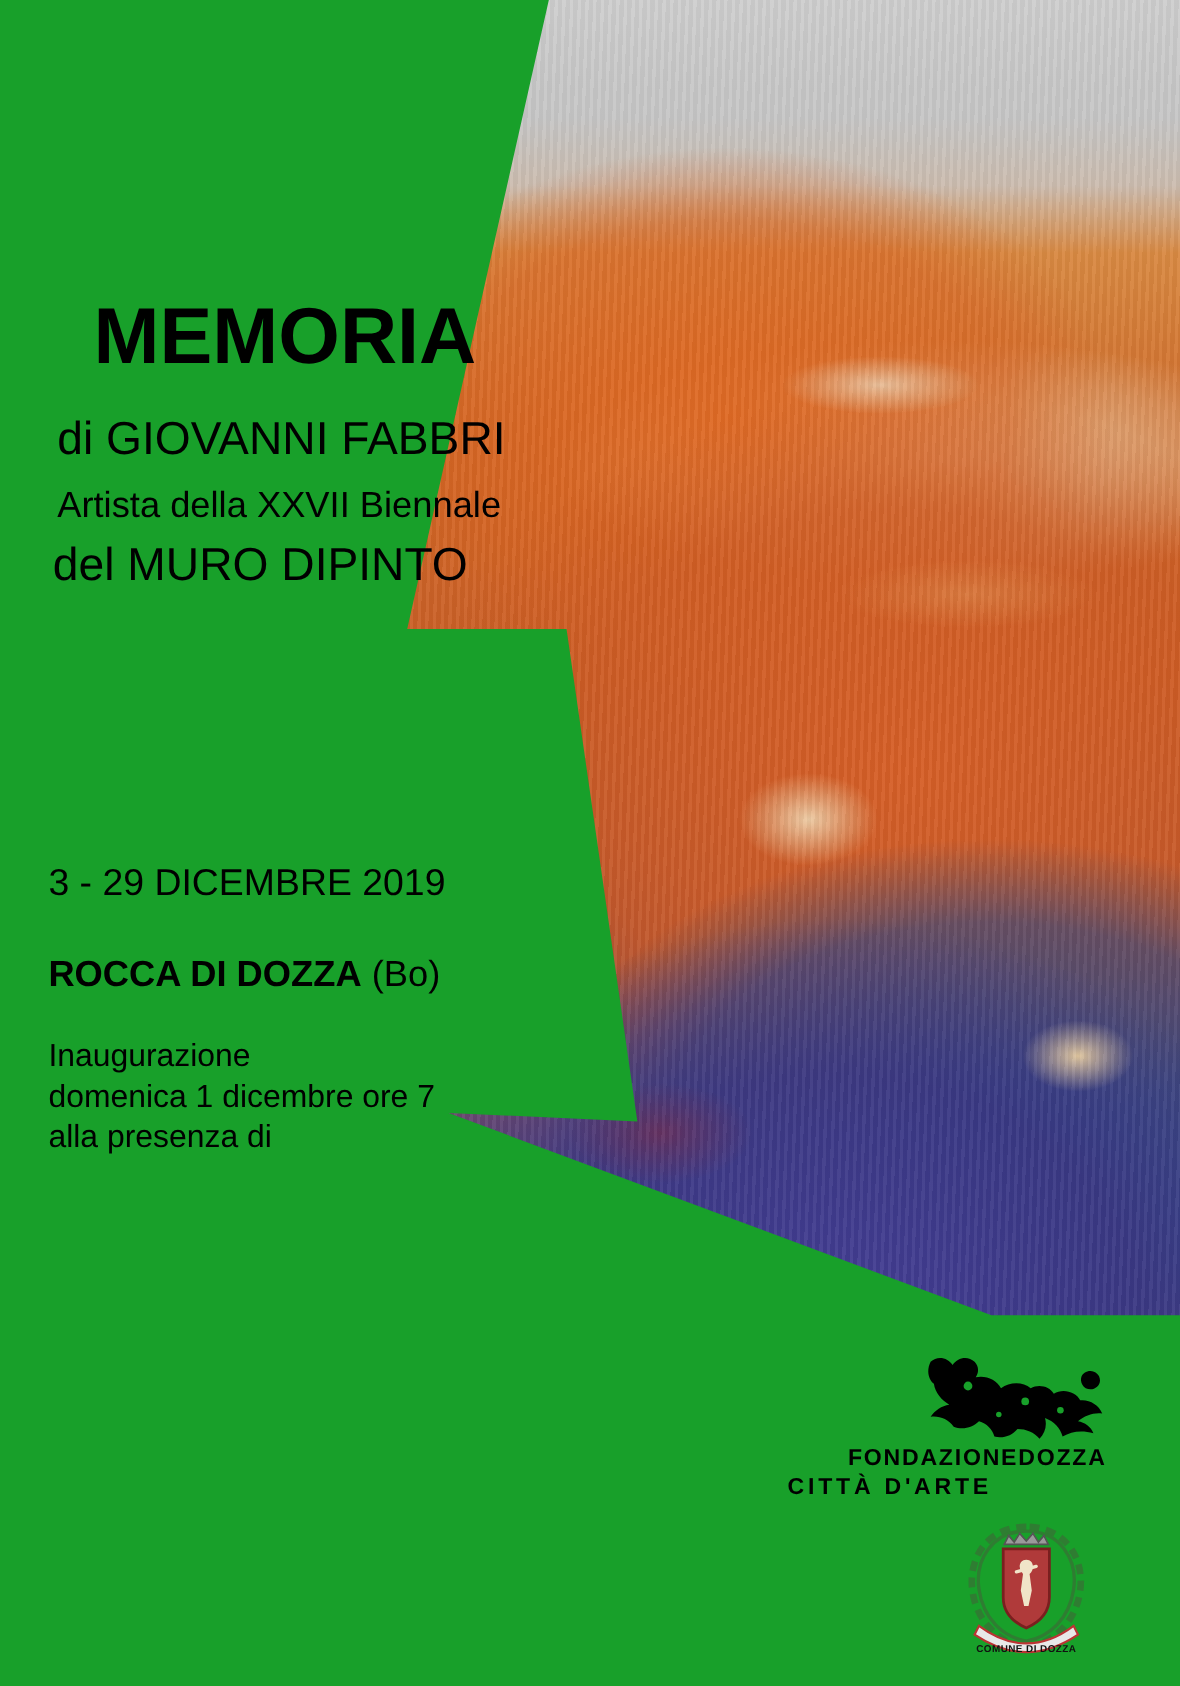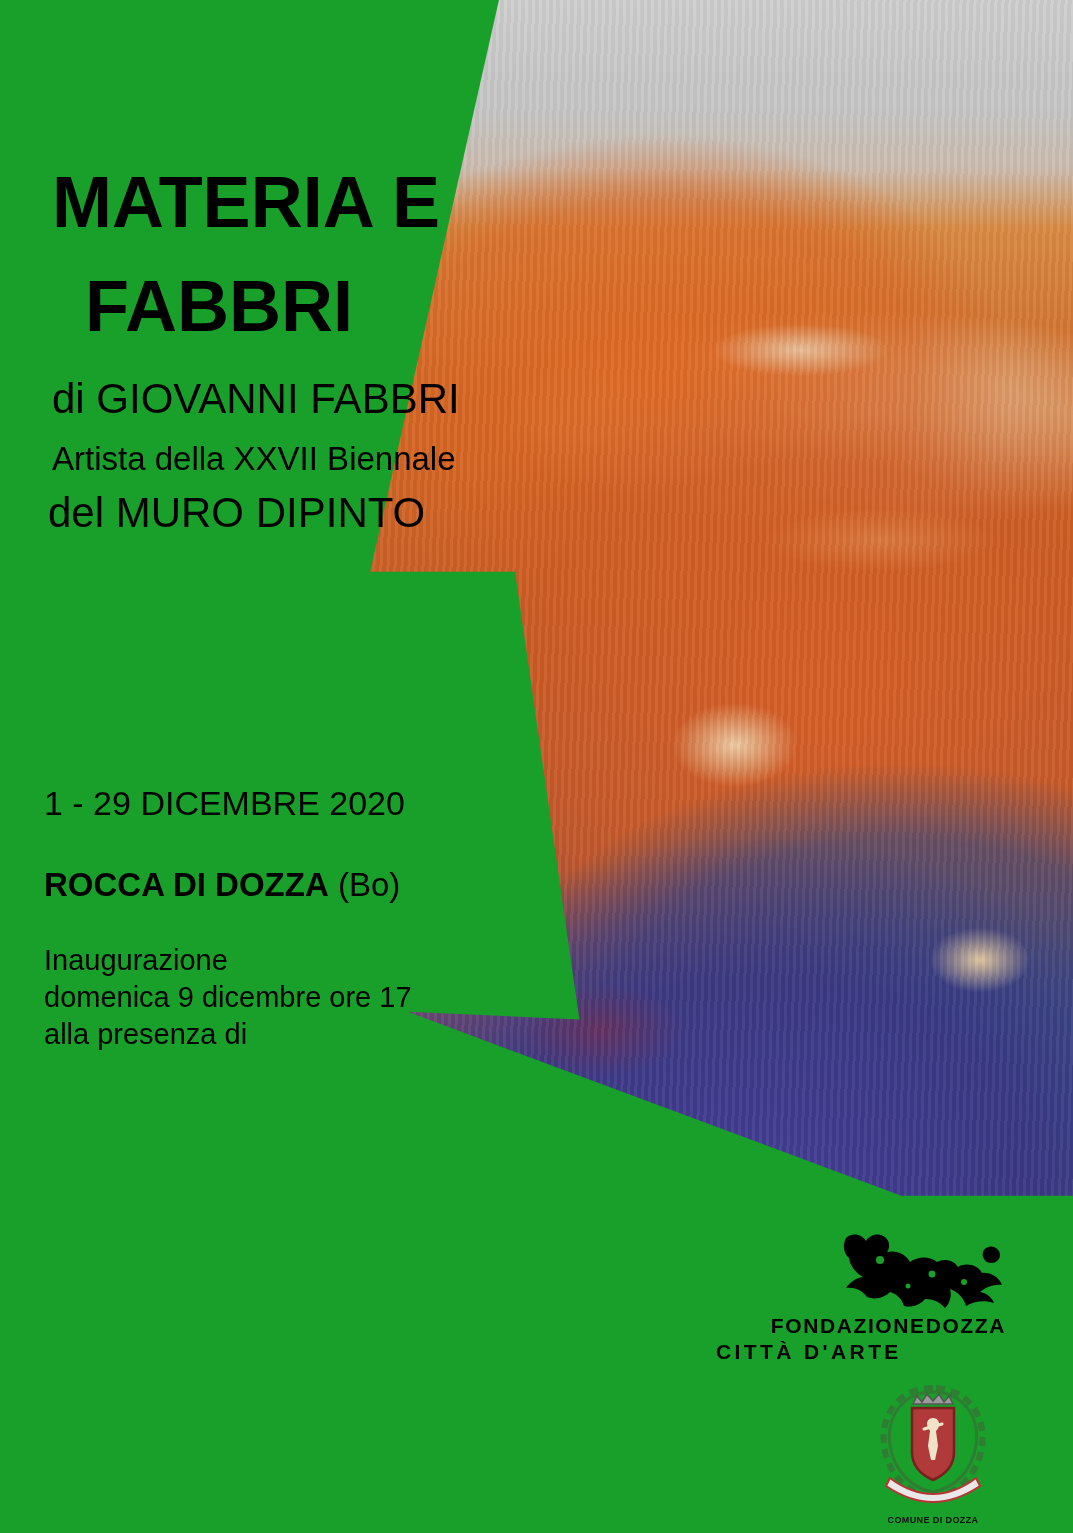--- a/index.html
+++ b/index.html
@@ -168,45 +168,43 @@
   }
   #crest-caption {
     position: absolute;
     left: 862px; top: 1494px;
     width: 142px;
     text-align: center;
     font-size: 9px;
     letter-spacing: 0.4px;
     color: #111;
     font-weight: bold;
-    margin-top: 21px;
   }
 </style>
 </head>
 <body>
 
 <div id="poster">
 
   <div id="artwork"></div>
 
   <div id="green-shape"></div>
 
-  <div class="txt" id="title1">MATERIA E</div>
-  <div class="txt" id="title2">FABBRI</div>
+  <div class="txt" id="title2">MEMORIA</div>
 
   <div class="txt" id="subtitle1">di GIOVANNI FABBRI</div>
   <div class="txt" id="subtitle2">Artista della XXVII Biennale</div>
   <div class="txt" id="subtitle3">del MURO DIPINTO</div>
 
-  <div class="txt" id="dates">1 - 29 DICEMBRE 2020</div>
+  <div class="txt" id="dates">3 - 29 DICEMBRE 2019</div>
 
   <div class="txt" id="venue"><span>ROCCA DI DOZZA</span><span class="light"> (Bo)</span></div>
 
   <div class="txt" id="opening">Inaugurazione
-domenica 9 dicembre  ore 17
+domenica 1 dicembre  ore 7
 alla presenza di</div>
 
   <div id="website">www.fondazionedozza.it</div>
 
   <div id="fond-logo">
     <svg id="fond-mark" viewBox="0 0 170 78">
       <path fill="#000000" d="M10 6 C16 0 26 2 30 9 C34 2 44 0 50 6 C54 10 54 16 51 20 C60 18 70 22 74 30 C82 24 94 24 101 30 C108 26 118 28 122 35 C130 30 142 33 146 41 C154 40 163 45 166 53 C158 52 150 55 144 60 C150 61 156 65 158 71 C148 68 138 69 130 74 C128 66 122 60 114 57 C116 64 114 71 109 76 C104 70 97 67 89 67 C84 73 76 76 68 74 C66 67 61 62 54 60 C48 66 39 68 31 65 C26 58 18 55 10 56 C14 50 20 46 27 45 C20 41 14 34 13 26 C8 22 6 14 10 6 Z"></path>
       <circle cx="44" cy="28" r="4" fill="#18a02a"></circle>
       <circle cx="96" cy="42" r="3.5" fill="#18a02a"></circle>
       <circle cx="128" cy="50" r="3" fill="#18a02a"></circle>

